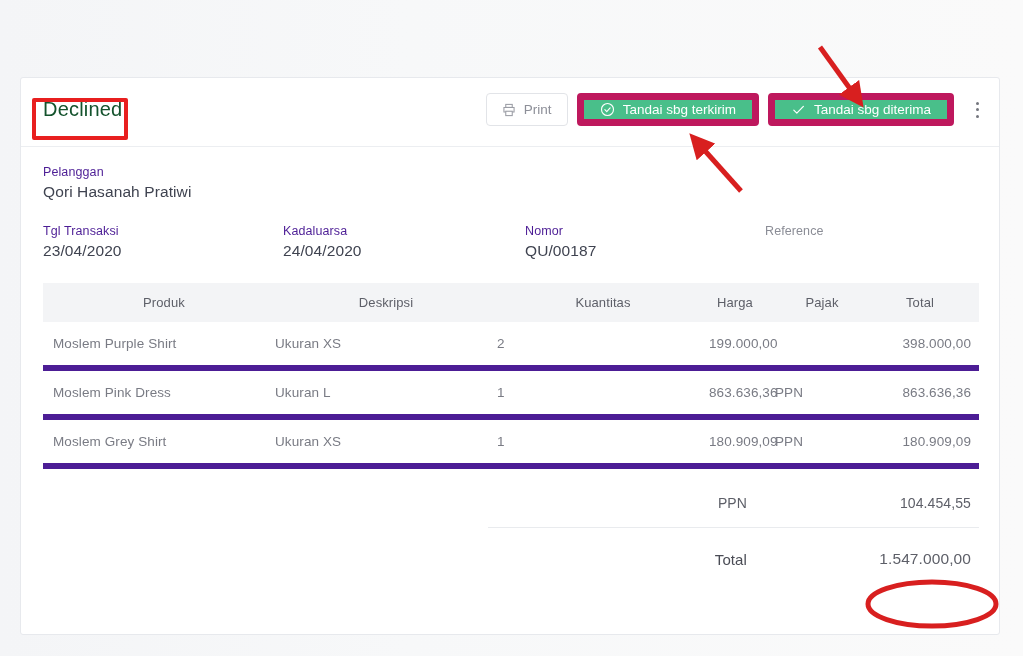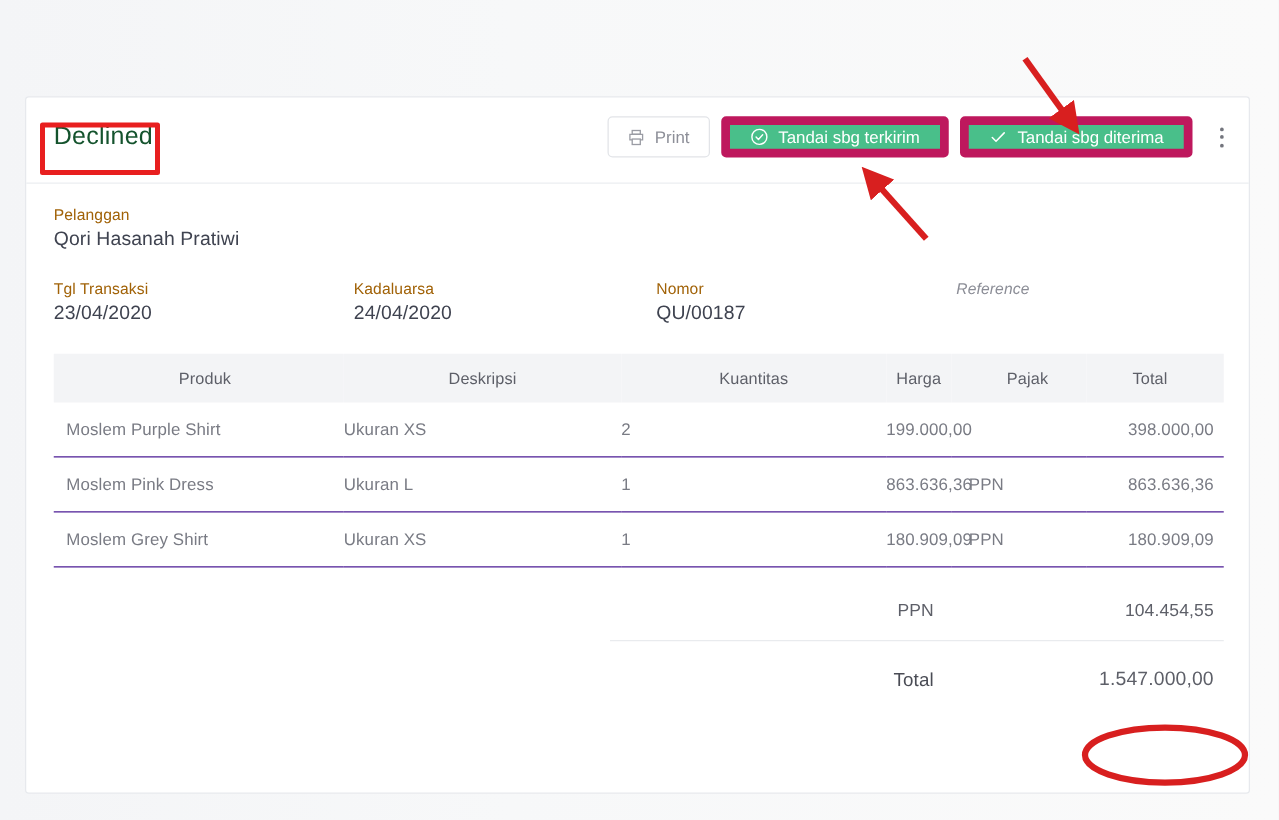--- a/index.html
+++ b/index.html
@@ -126,39 +126,39 @@
     border-radius: 50%;
     background: #73757d;
     display: block;
   }
 
   
   .card-body { position: relative; padding: 18px 22px 0 22px; }
 
   .field-label {
     font-size: 12.5px;
-    color: #a16207;
+    color: #4c1d95;
     margin-bottom: 4px;
     letter-spacing: 0.1px;
   }
   .field-value {
     font-size: 15.5px;
     color: #3f4350;
     letter-spacing: 0.1px;
     min-height: 19px;
   }
   .customer-block { margin-bottom: 22px; }
   .meta-row {
     display: flex;
     margin-bottom: 22px;
   }
   .meta-col-1 { width: 240px; }
   .meta-col-2 { width: 242px; }
   .meta-col-3 { width: 240px; }
-  .meta-col-4 { width: 200px; font-style: italic; }
+  .meta-col-4 { width: 200px; }
   .meta-col-4 .field-label { color: #8b8d96; }
 
   
   table.items {
     width: 936px;
     border-collapse: collapse;
     table-layout: fixed;
   }
   table.items thead th {
     background: #f3f4f6;
@@ -166,21 +166,21 @@
     font-weight: 400;
     color: #5d5f68;
     padding: 12px 0;
     text-align: center;
     letter-spacing: 0.1px;
   }
   table.items tbody td {
     font-size: 13.5px;
     color: #797b84;
     padding: 14px 0;
-    border-bottom: 1px solid #4c1d95;
+    border-bottom: 6px solid #4c1d95;
     letter-spacing: 0.1px;
   }
   table.items tbody tr:first-child td { border-top: none; }
   .col-produk   { width: 232px; padding-left: 10px !important; }
   .col-deskripsi{ width: 222px; }
   .col-kuantitas{ width: 212px; }
   .col-harga    { width: 52px;  text-align: right; }
   .col-pajak    { width: 108px; padding-left: 14px !important; }
   .col-total    { width: 110px; text-align: right; padding-right: 8px !important; }
 

